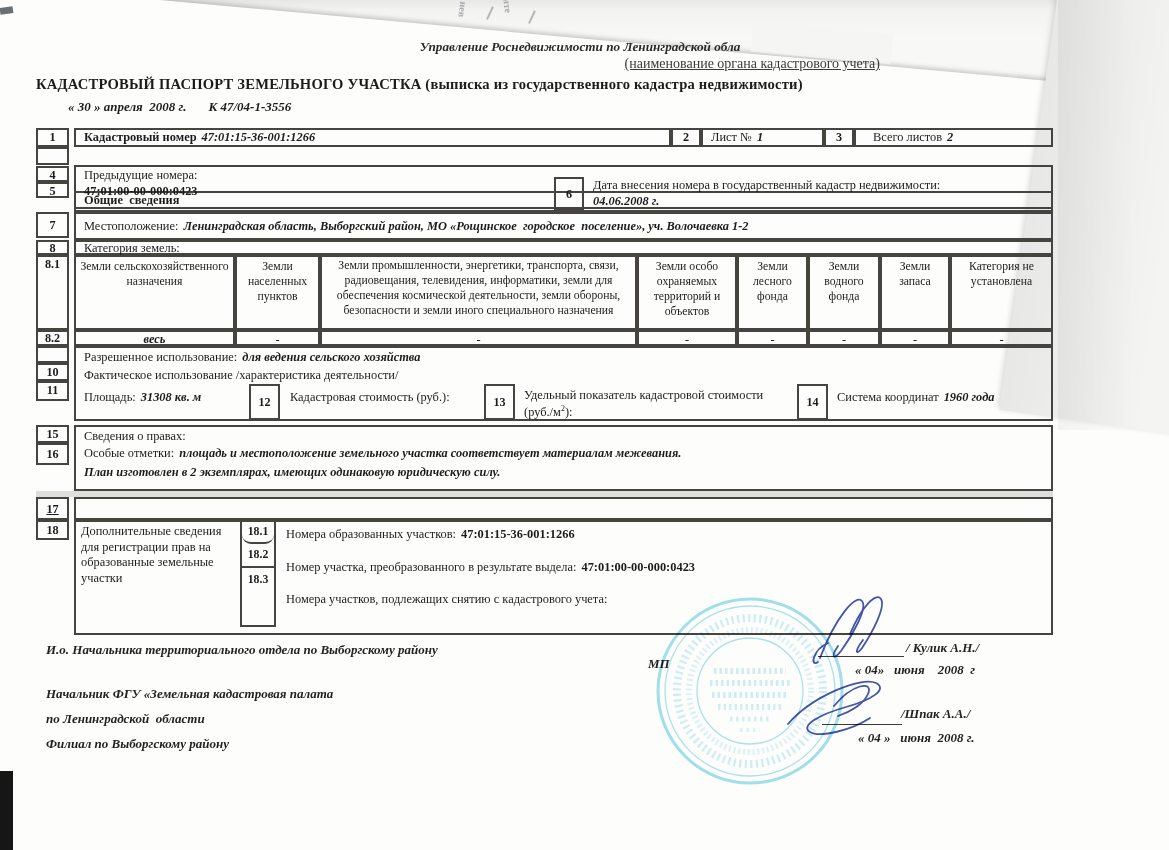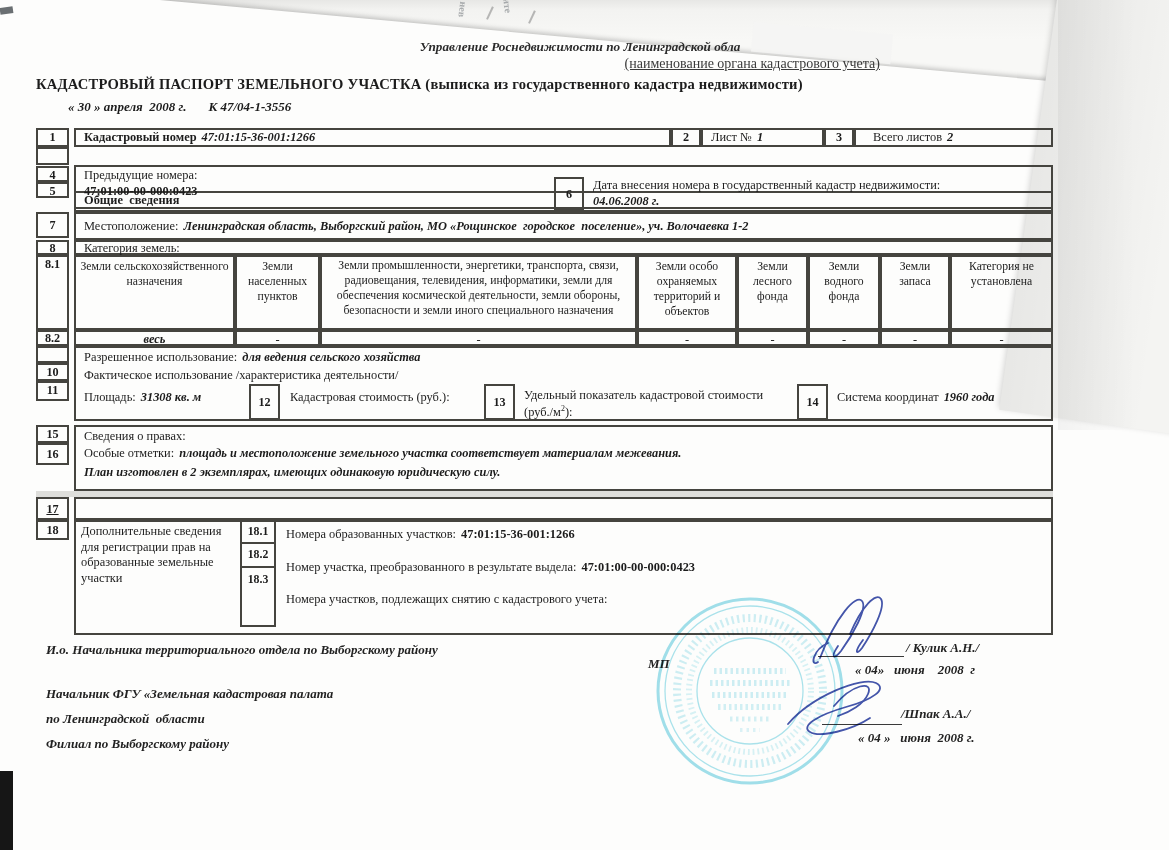--- a/index.html
+++ b/index.html
@@ -193,21 +193,21 @@
     <div class="abs lbl bi t" style="left:8px;top:38px;">План изготовлен в 2 экземплярах, имеющих одинаковую юридическую силу.</div>
   </div>
 
   <div class="graygap" style="left:36px;top:491px;width:1017px;height:6px;"></div>
 
   <div class="cell" style="left:74px;top:497px;width:979px;height:23px;"></div>
 
   <div class="cell" style="left:74px;top:520px;width:979px;height:115px;">
     <div class="abs lbl t" style="left:5px;top:2px;width:158px;line-height:1.25;">Дополнительные сведения для регистрации прав на образованные земельные участки</div>
     <div class="abs" style="left:164px;top:-2px;width:36px;height:107px;border:2px solid #45443f;box-sizing:border-box;">
-      <div style="height:20px;border-bottom:2px solid #45443f;font-weight:bold;font-size:11.8px;text-align:center;line-height:18px;">18.1</div>
+      <div style="height:20px;border-bottom:2px solid #45443f;font-weight:bold;font-size:11.8px;text-align:center;line-height:18px;border-radius:9px;">18.1</div>
       <div style="height:22px;border-bottom:2px solid #45443f;font-weight:bold;font-size:11.8px;text-align:center;line-height:20px;">18.2</div>
       <div style="height:24px;font-weight:bold;font-size:11.8px;text-align:center;line-height:22px;">18.3</div>
     </div>
     <div class="row-line lbl abs" style="left:210px;top:5px;">
       <span class="t">Номера образованных участков:</span>
       <span class="b t">47:01:15-36-001:1266</span>
     </div>
     <div class="row-line lbl abs" style="left:210px;top:38px;">
       <span class="t">Номер участка, преобразованного в результате выдела:</span>
       <span class="b t">47:01:00-00-000:0423</span>

